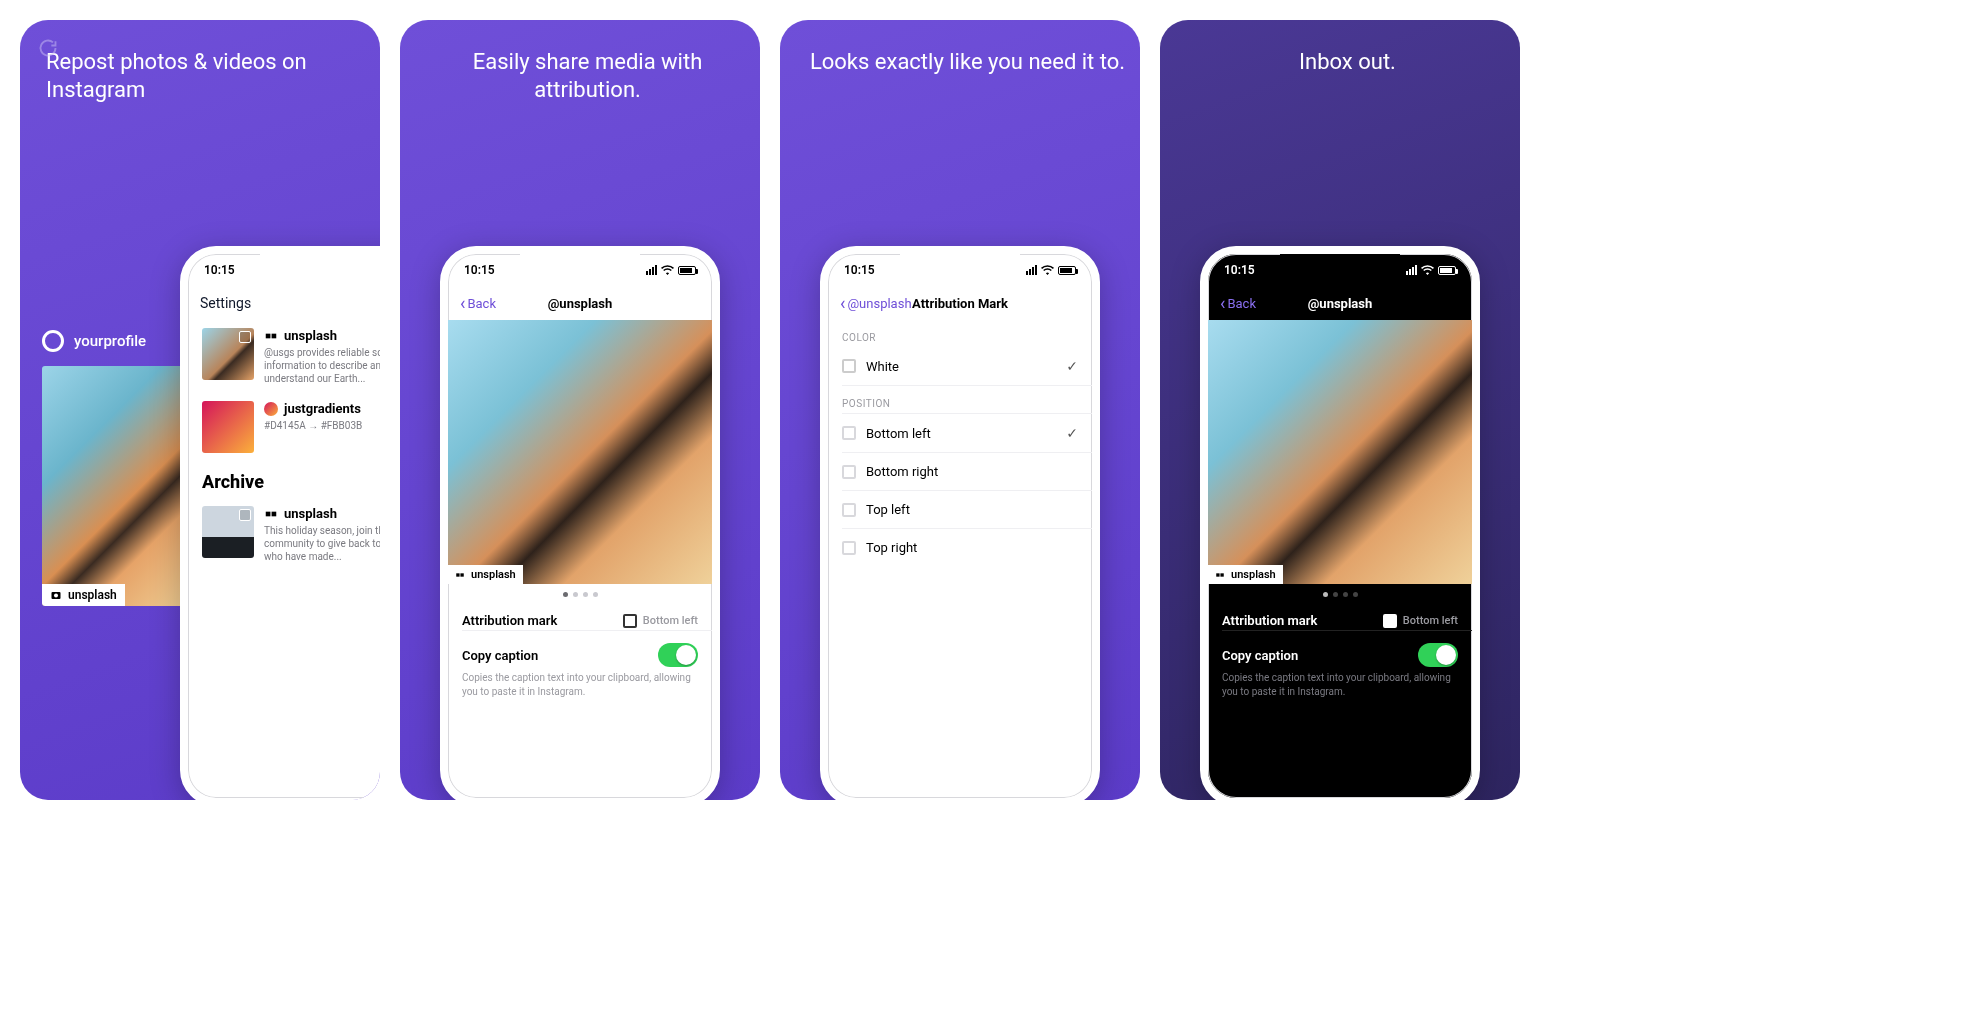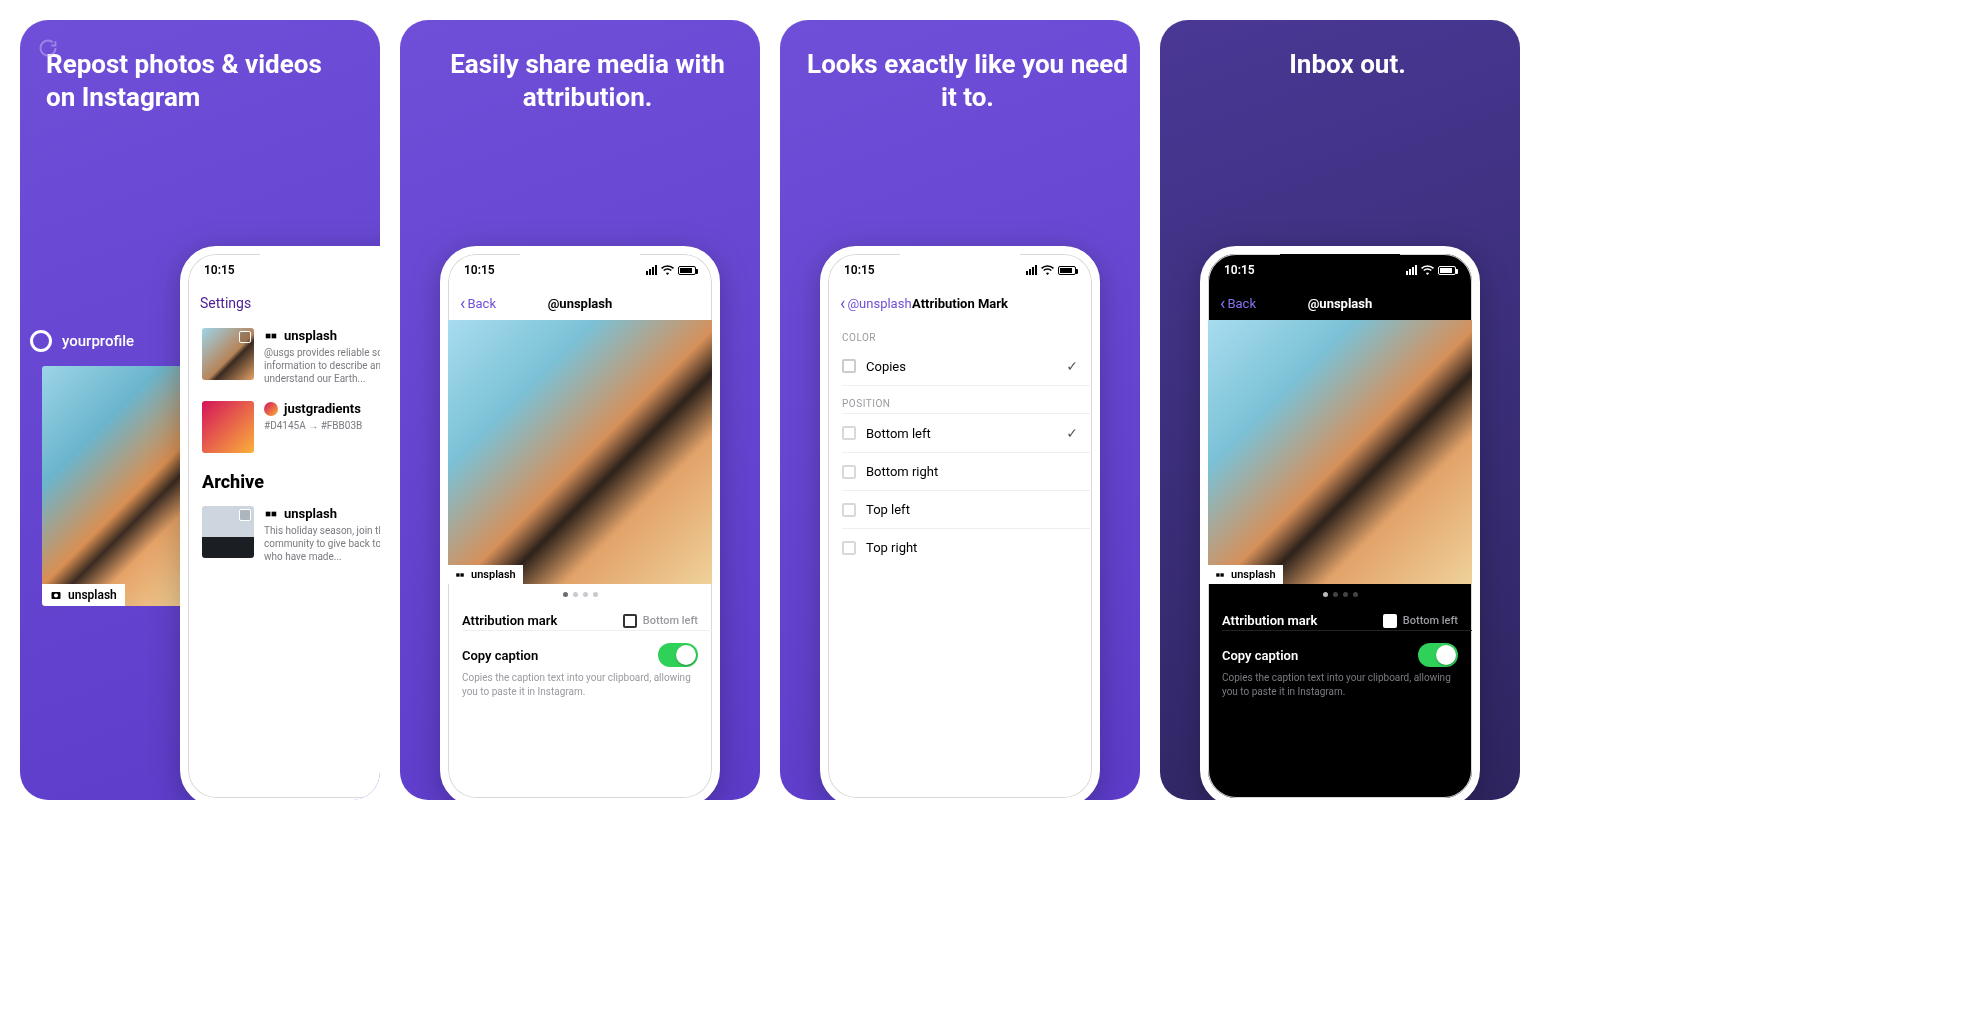--- a/index.html
+++ b/index.html
@@ -17,33 +17,33 @@
     height: 780px;
     border-radius: 28px;
     position: relative;
     overflow: hidden;
     flex-shrink: 0;
   }
   .panel-purple { background: linear-gradient(160deg,#6f4fd8 0%,#5c3cc9 100%); }
   .panel-dark   { background: linear-gradient(160deg,#4a3895 0%,#2e2560 100%); }
   .headline {
     color: #fff;
-    font-size: 26px;
-    font-weight: 700;
+    font-size: 22px;
+    font-weight: 400;
     line-height: 1.25;
     padding: 28px 26px 0 26px;
     text-align: left;
   }
   .headline.center { text-align: center; padding-left: 27px; padding-right: 12px; }
   .refresh-corner {
     position: absolute; top: 18px; left: 18px; opacity: .5; color:#cabef3;
   }
   
   .profile-strip {
-    position:absolute; top:310px; left:10px; display:flex; align-items:center; gap:10px; color:#fff;
+    position:absolute; top:310px; left:22px; display:flex; align-items:center; gap:10px; color:#fff;
   }
   .profile-ring { width:22px; height:22px; border:3px solid #fff; border-radius:50%; }
   .profile-name { font-size:15px; font-weight:500; }
   .side-hero {
     position:absolute; top:346px; left:22px; width:160px; height:240px;
     border-radius:3px; overflow:hidden;
     background: linear-gradient(135deg,#9cd4e8 0%,#6bb5cc 30%,#d98f52 55%,#3a2b22 62%,#e6a368 72%,#f0d49a 100%);
   }
   .badge {
     display:inline-flex; align-items:center; gap:6px;
@@ -83,21 +83,21 @@
 
   .navbar {
     height:34px; display:flex; align-items:center; justify-content:space-between;
     padding:0 12px; font-size:13px;
   }
   .navbar .title { font-weight:700; position:absolute; left:0; right:0; text-align:center; pointer-events:none;}
   .phone.dark .navbar { color:#fff; }
   .back { color:#6f4fd8; display:flex; align-items:center; gap:2px; font-size:13px; }
   .phone.dark .back { color:#8a6ff0; }
   .chev { font-size:18px; line-height:1; }
-  .settings-link { color:#4c1d95; font-size:14px; }
+  .settings-link { color:#0f172a; font-size:14px; }
 
   
   .section-h { font-size:18px; font-weight:800; padding:10px 14px 6px; }
   .row { display:flex; gap:10px; padding:8px 14px; }
   .thumb { width:52px; height:52px; border-radius:3px; flex-shrink:0; position:relative;}
   .thumb.sat { background:linear-gradient(135deg,#9cd4e8,#b8845a 55%,#3a2b22 62%,#e6a368);}
   .thumb.grad{ background:linear-gradient(135deg,#d4145a,#fbb03b);}
   .thumb.sil { background:linear-gradient(180deg,#cdd6df 60%,#1b1f24 60%);}
   .stack-ic{position:absolute;top:3px;right:3px;width:12px;height:12px;border:1.5px solid #fff;border-radius:2px;background:rgba(0,0,0,.15)}
   .row-body { flex:1; min-width:0; }
@@ -310,21 +310,21 @@
           <span>@unsplash</span>
         </span>
       <span class="title">Attribution Mark</span>
       <span></span>
     </div>
 
     <div class="group-h">COLOR</div>
     <div class="opt">
       <span class="opt-left">
           <span class="sq white"></span>
-          <span>Copies</span>
+          <span>White</span>
         </span>
       <span class="check">✓</span>
     </div>
     <div class="divider"></div>
 
     <div class="group-h">POSITION</div>
     <div class="divider"></div>
     <div class="opt">
       <span class="opt-left">
           <span class="sq light"></span>

